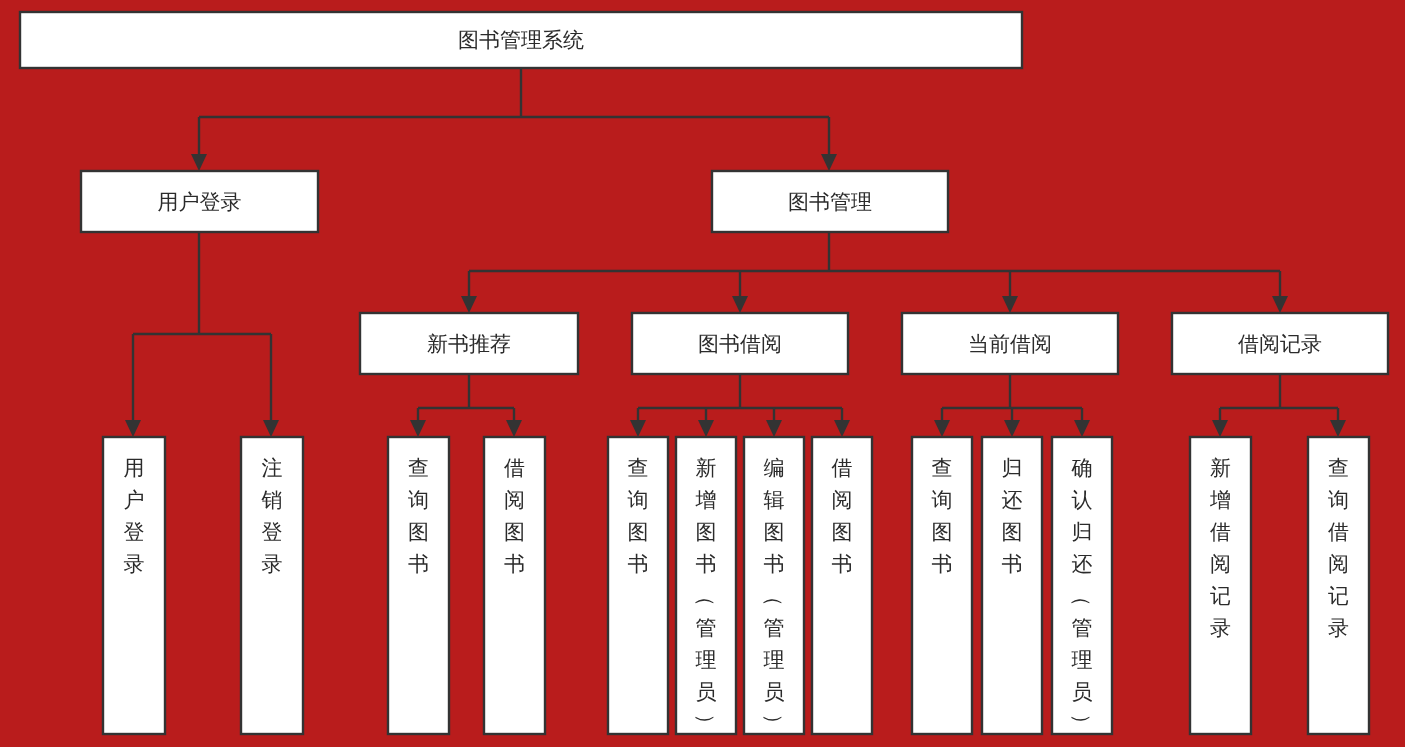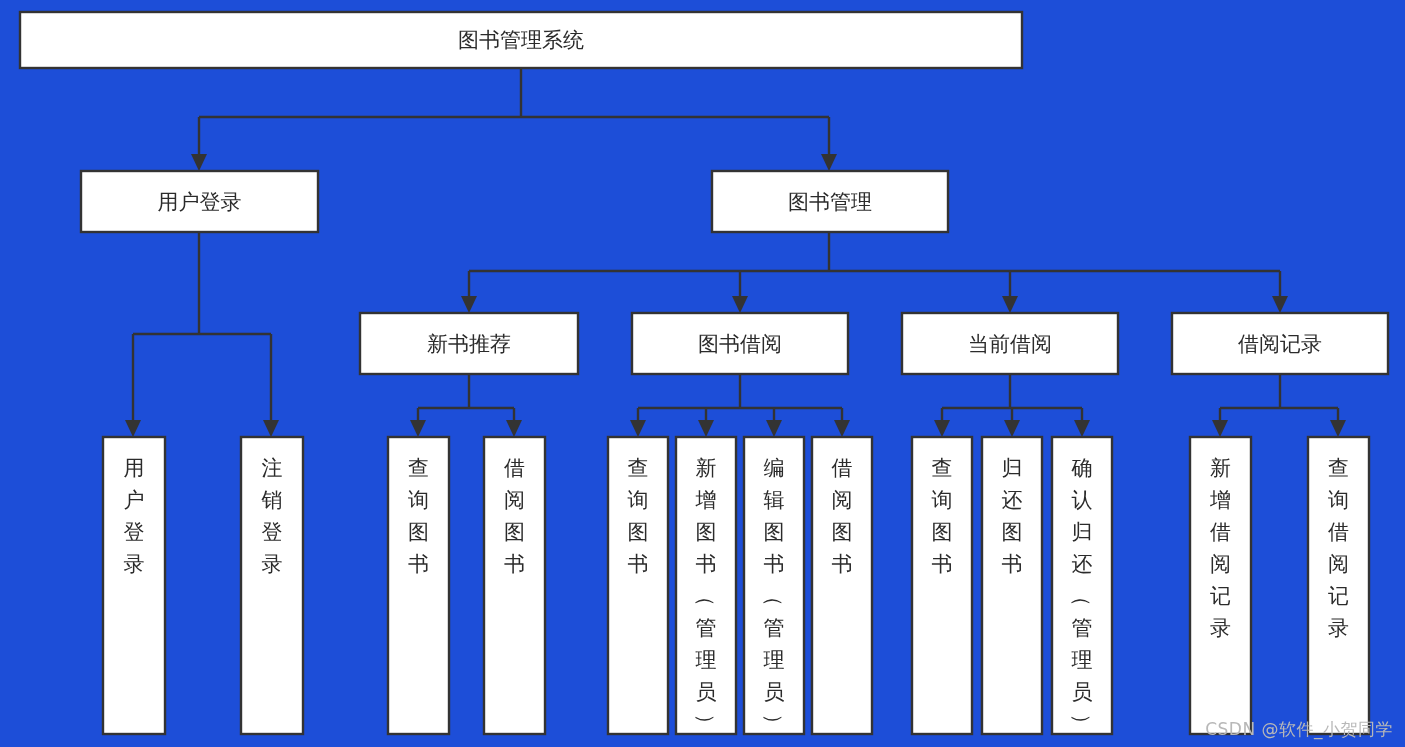--- a/index.html
+++ b/index.html
@@ -7,21 +7,21 @@
     padding: 0;
     background: #ffffff;
   }
   body {
     font-family: "DejaVu Sans", "Liberation Sans", sans-serif;
   }
   #diagram-root {
     position: relative;
     width: 1405px;
     height: 747px;
-    background: #1d4ed8;
+    background: #b91c1c;
     overflow: hidden;
   }
   svg.flow {
     position: absolute;
     top: 0;
     left: 0;
     width: 1405px;
     height: 747px;
   }
   .node-box {
@@ -243,14 +243,13 @@
         <g>
           <text x="1338.5" y="475" class="leaf-label">查</text>
           <text x="1338.5" y="507" class="leaf-label">询</text>
           <text x="1338.5" y="539" class="leaf-label">借</text>
           <text x="1338.5" y="571" class="leaf-label">阅</text>
           <text x="1338.5" y="603" class="leaf-label">记</text>
           <text x="1338.5" y="635" class="leaf-label">录</text>
         </g>
       </g>
   </svg>
-  <div class="watermark">CSDN @软件_小贺同学</div>
 </div>
 
 </body></html>

